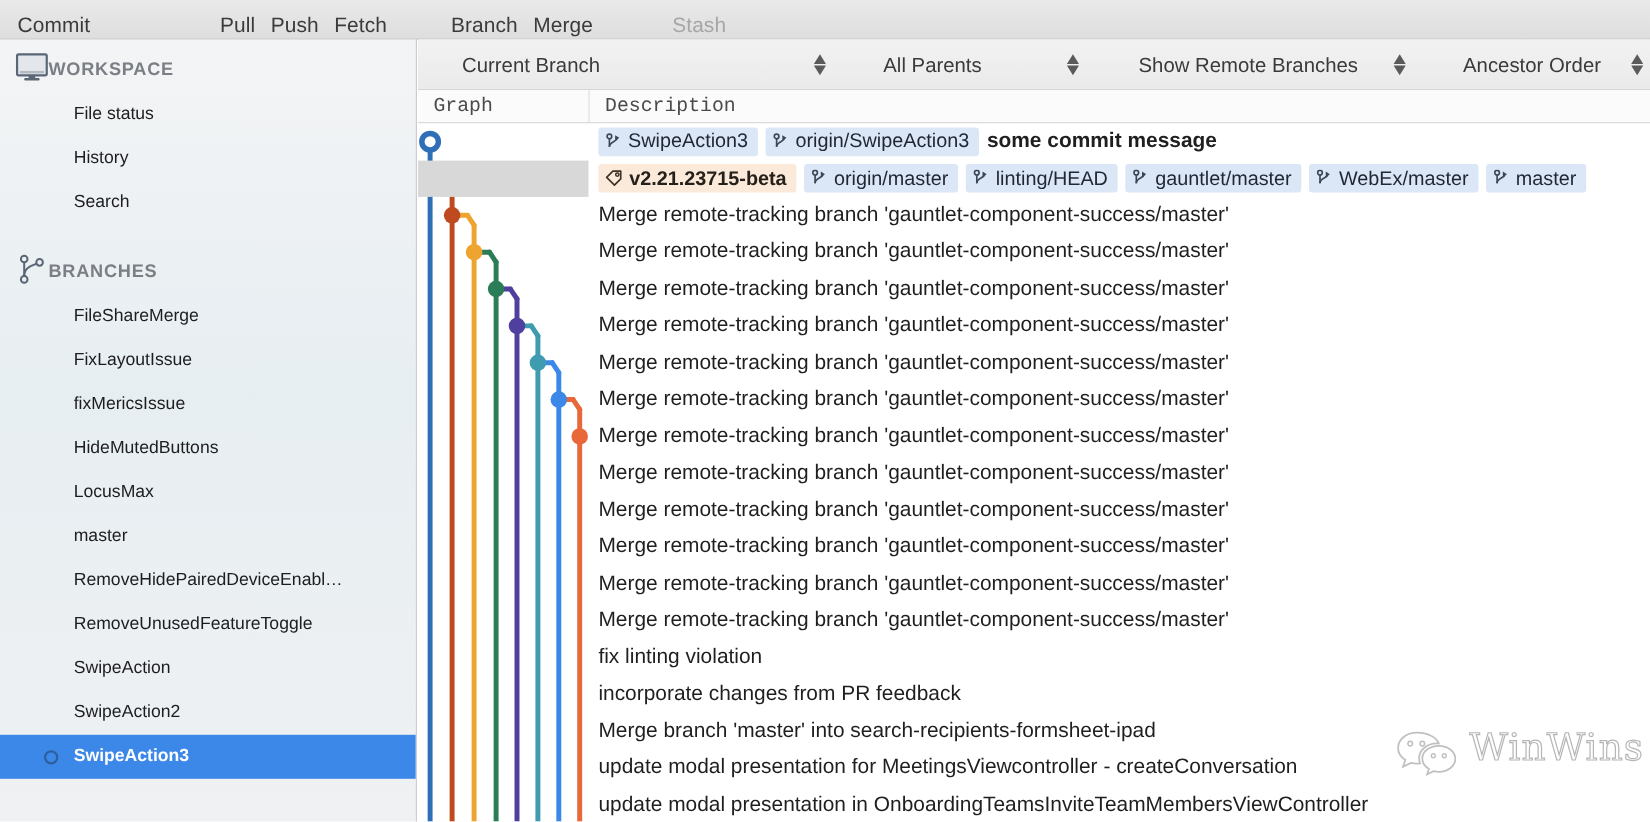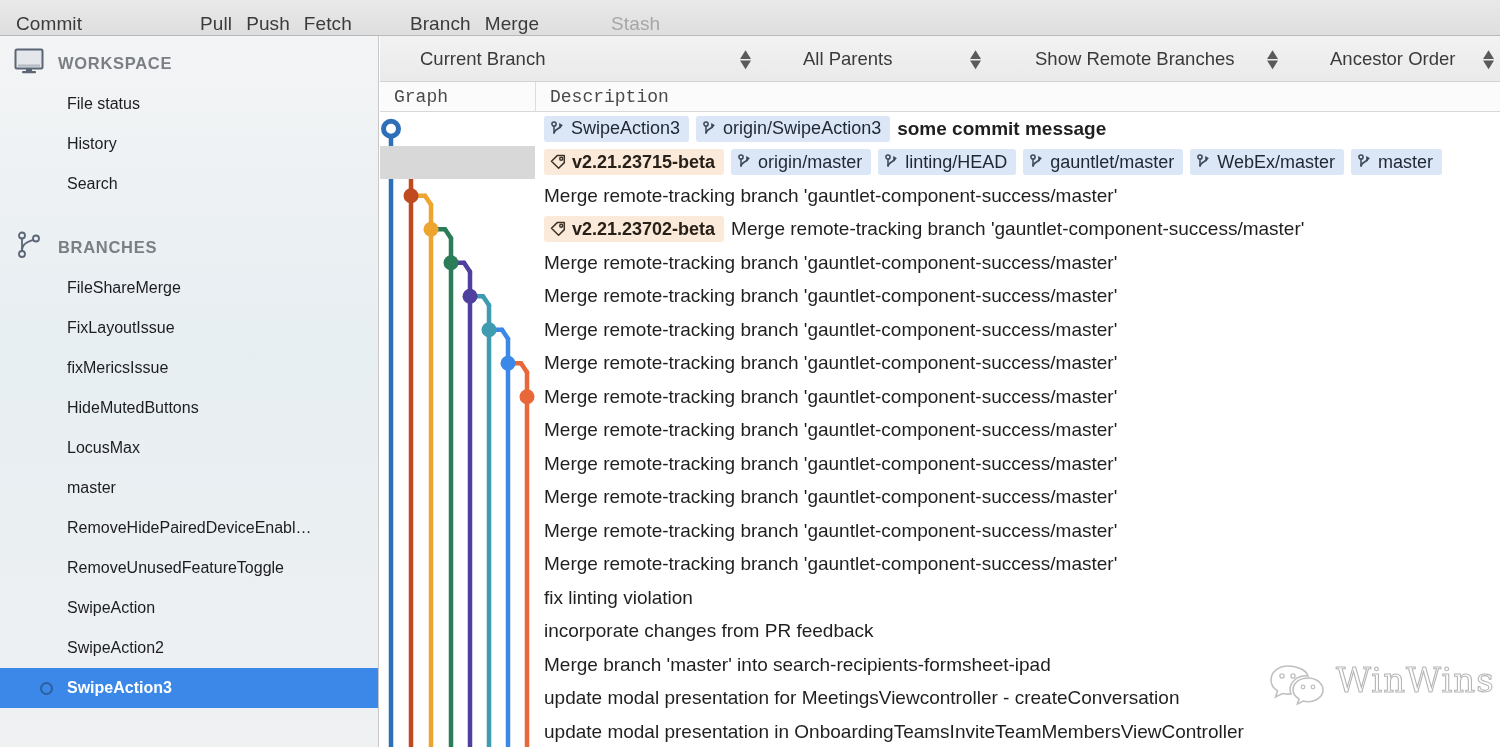--- a/index.html
+++ b/index.html
@@ -35,21 +35,21 @@
     background: linear-gradient(to bottom, #f3f4f5 0%, #e7eef2 45%, #eff1f2 100%);
     border-right: 1px solid #c8c8c8;
     overflow: hidden;
   }
   .sb-section {
     display: flex; align-items: center; height: 42px;
     padding-left: 14px; margin-top: 6px;
   }
   .sb-section .sb-sec-label {
     font-size: 16.5px; font-weight: bold; color: #7b7f85;
-    letter-spacing: 0.7px; margin-left: 14px;
+    letter-spacing: 0.7px; 
   }
   .sb-item {
     height: 40px; display: flex; align-items: center;
     padding-left: 67px; font-size: 16px; color: #1d1d1f;
     white-space: nowrap; cursor: default;
   }
   .sb-item.selected {
     background: #3b88e8; color: #ffffff; font-weight: bold;
     padding-left: 40px;
   }
@@ -375,29 +375,20 @@
           </div>
           <div class="crow">
             <div class="graphcell"></div>
             <div class="desccell">
               <span class="msg">Merge remote-tracking branch 'gauntlet-component-success/master'</span>
             </div>
           </div>
           <div class="crow">
             <div class="graphcell"></div>
             <div class="desccell">
-              <span class="chip tag">
-                <span class="gl">
-                  <svg width="16" height="16" viewBox="0 0 16 16">
-                    <path d="M1.5 7.2 L7.2 1.6 L14.3 1.6 L14.3 8.6 L8.6 14.3 Z" fill="none" stroke="#3c3228" stroke-width="1.5" stroke-linejoin="round"></path>
-                    <circle cx="11.2" cy="4.7" r="1.5" fill="none" stroke="#3c3228" stroke-width="1.4"></circle>
-                  </svg>
-                </span>
-                <span>v2.21.23702-beta</span>
-              </span>
               <span class="msg">Merge remote-tracking branch 'gauntlet-component-success/master'</span>
             </div>
           </div>
           <div class="crow">
             <div class="graphcell"></div>
             <div class="desccell">
               <span class="msg">Merge remote-tracking branch 'gauntlet-component-success/master'</span>
             </div>
           </div>
           <div class="crow">

